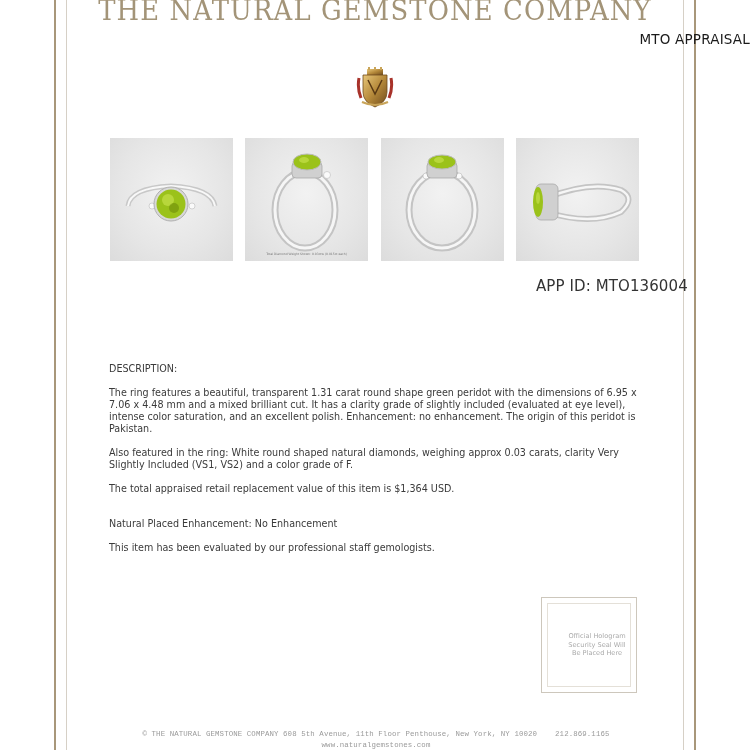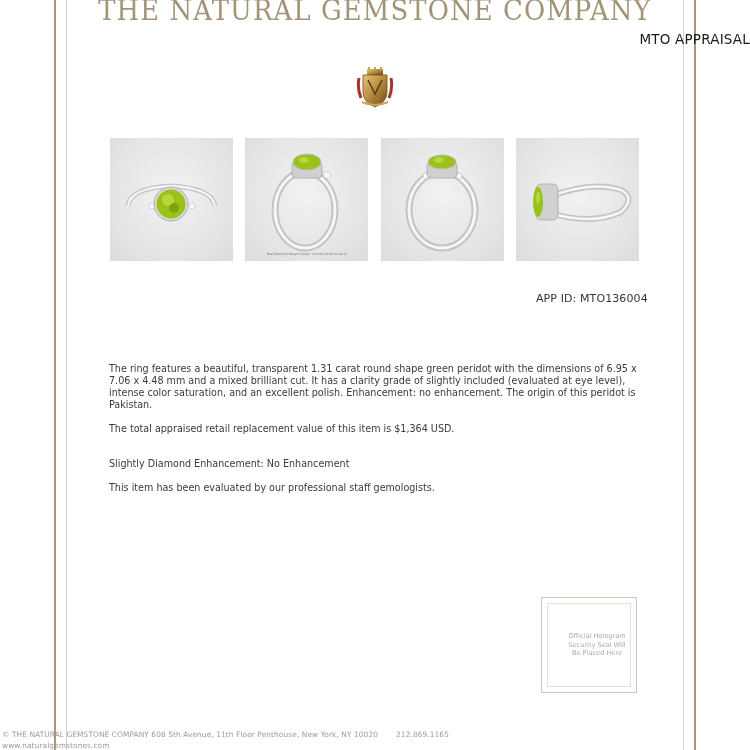--- a/index.html
+++ b/index.html
@@ -34,22 +34,22 @@
     overflow: hidden;
   }
   .photo svg { width: 100%; height: 100%; display: block; }
   .photo-caption {
     position: absolute; bottom: 5px; left: 0; right: 0; text-align: center;
     font-size: 3px; color: #777;
   }
   .p1 { left: 110px; } .p2 { left: 245px; } .p3 { left: 381px; } .p4 { left: 516px; }
 
   .app-id {
-    position: absolute; left: 536px; top: 292px;
-    font-size: 11px; color: #333; letter-spacing: 0.1px; text-align: right;
+    position: absolute; left: 536px; top: 277px;
+    font-size: 15px; color: #333; letter-spacing: 0.1px; text-align: right;
   }
 
   .content {
     position: absolute; left: 109px; top: 363px; width: 540px;
     font-size: 9.6px; line-height: 12px; color: #3a3a3a;
   }
   .content p { margin: 0; }
   .sec-head { margin-bottom: 12px !important; }
   .para { margin-bottom: 12px !important; }
   .gap-big { height: 11px; }
@@ -58,22 +58,22 @@
     position: absolute; left: 541px; top: 597px; width: 96px; height: 96px;
     border: 1px solid #cdc7bc; box-sizing: border-box;
   }
   .seal-inner {
     position: absolute; left: 5px; top: 5px; right: 5px; bottom: 5px;
     border: 1px solid #e4e0d8; display: flex; align-items: center; justify-content: center;
     text-align: center; font-size: 6.6px; line-height: 8.5px; color: #aaaaaa; padding-left: 16px;
   }
 
   .footer {
-    position: absolute; left: 2px; right: 0; top: 729px; 
-    font-size: 7.4px; line-height: 11px; color: #9a9a9a; letter-spacing: 0.1px;
+    position: absolute; left: 2px; right: 0; top: 729px; text-align: center;
+    font-size: 7.4px; line-height: 11px; color: #9a9a9a; letter-spacing: 0.1px; font-family: Liberation Mono, monospace;
   }
   .footer .phone { margin-left: 18px; }
 </style>
 </head>
 <body>
 
 <div class="border-thick bl-thick"></div>
 <div class="border-thin bl-thin"></div>
 <div class="border-thin br-thin"></div>
 <div class="border-thick br-thick"></div>
@@ -145,24 +145,26 @@
     <path d="M30 60 Q75 42 105 52 Q120 60 105 74 Q75 88 30 74" stroke="#f6f6f6" stroke-width="2.5" fill="none"></path>
     <rect x="20" y="46" width="22" height="36" rx="5" fill="#d0d0d0" stroke="#aaa" stroke-width="0.8"></rect>
     <ellipse cx="22" cy="64" rx="5" ry="15" fill="#9bc21a"></ellipse>
     <ellipse cx="22" cy="60" rx="2" ry="6" fill="#c4e04a" opacity="0.7"></ellipse>
   </svg>
 </div>
 
 <div class="app-id">APP ID: MTO136004</div>
 
 <div class="content">
+  <p class="sec-head">DESCRIPTION:</p>
   <p class="para">The ring features a beautiful, transparent 1.31 carat round shape green peridot with the dimensions of 6.95 x 7.06 x 4.48 mm and a mixed brilliant cut. It has a clarity grade of slightly included (evaluated at eye level), intense color saturation, and an excellent polish. Enhancement: no enhancement. The origin of this peridot is Pakistan.</p>
+  <p class="para">Also featured in the ring: White round shaped natural diamonds, weighing approx 0.03 carats, clarity Very Slightly Included (VS1, VS2) and a color grade of F.</p>
   <p class="para">The total appraised retail replacement value of this item is $1,364 USD.</p>
   <div class="gap-big"></div>
-  <p class="para">Slightly Diamond Enhancement: No Enhancement</p>
+  <p class="para">Natural Placed Enhancement: No Enhancement</p>
   <p class="para">This item has been evaluated by our professional staff gemologists.</p>
 </div>
 
 <div class="seal">
   <div class="seal-inner">
     <span style="width:70px;display:block;">Official Hologram Security Seal Will Be Placed Here</span>
   </div>
 </div>
 
 <div class="footer">

